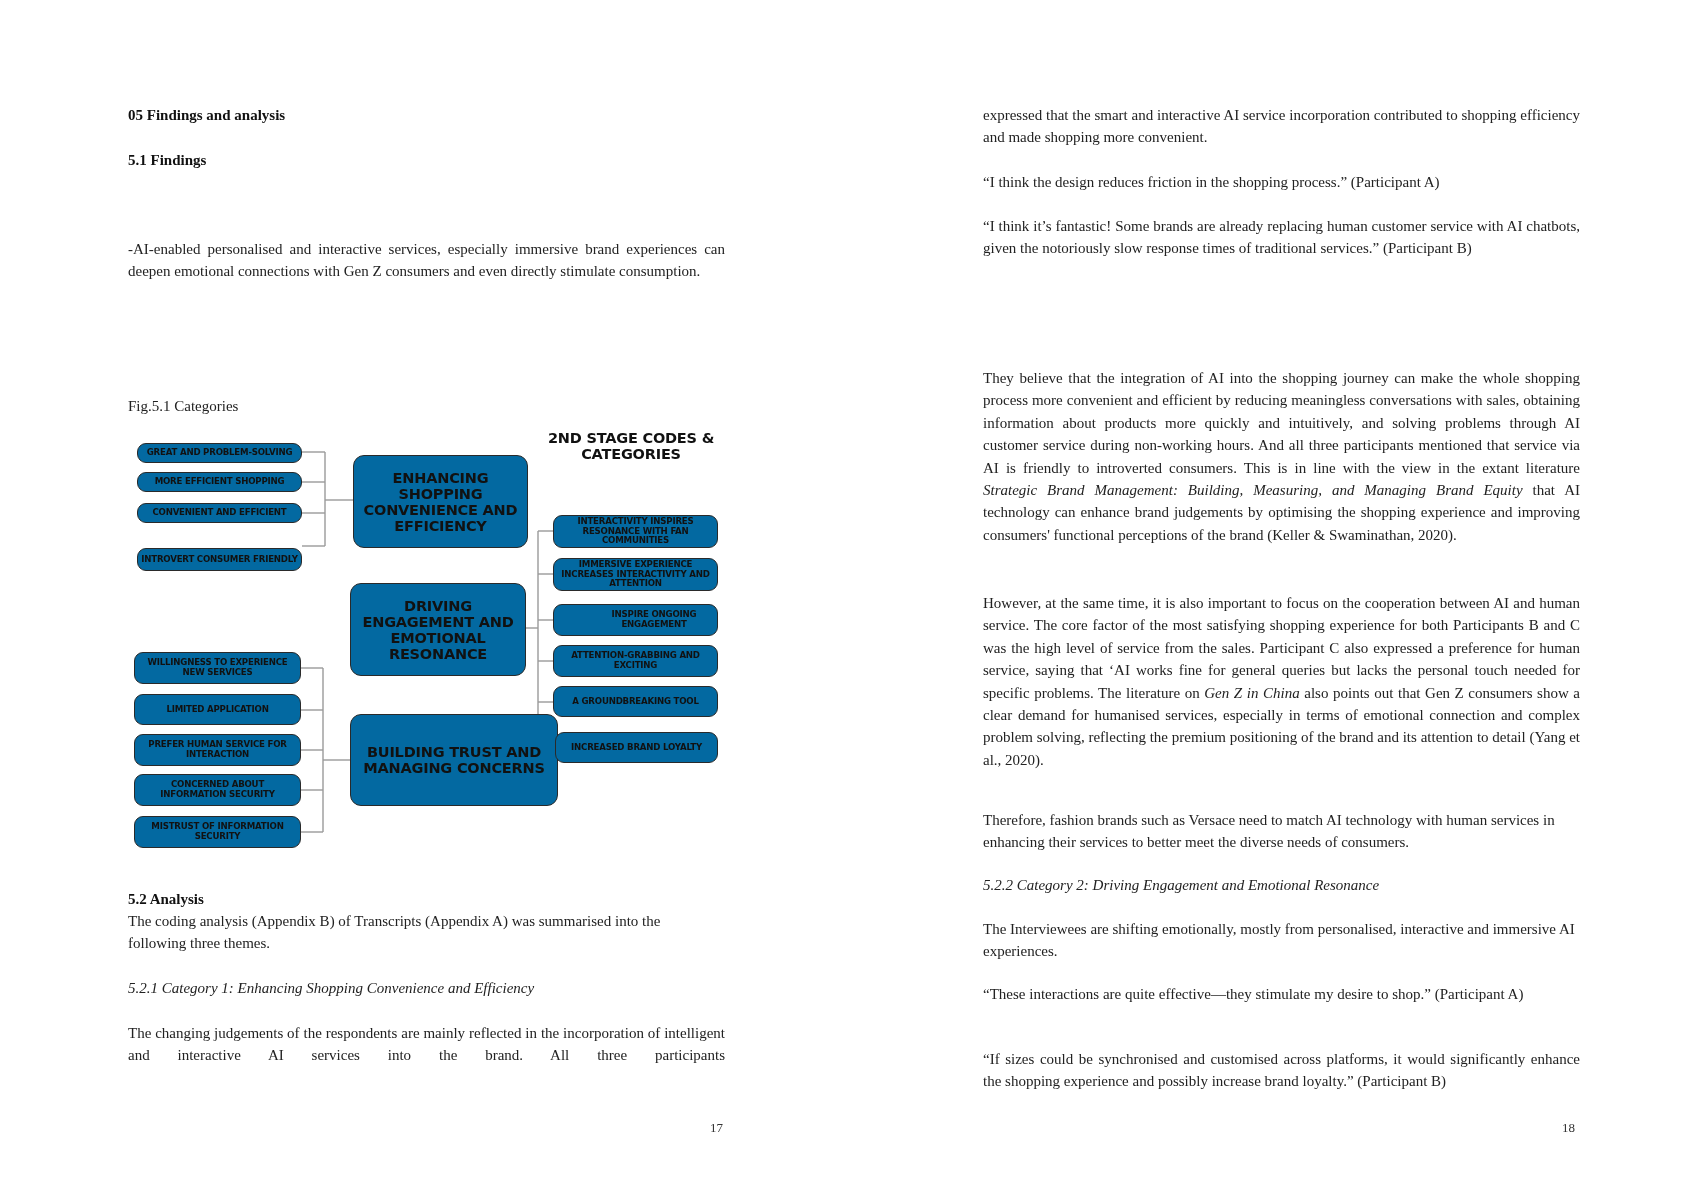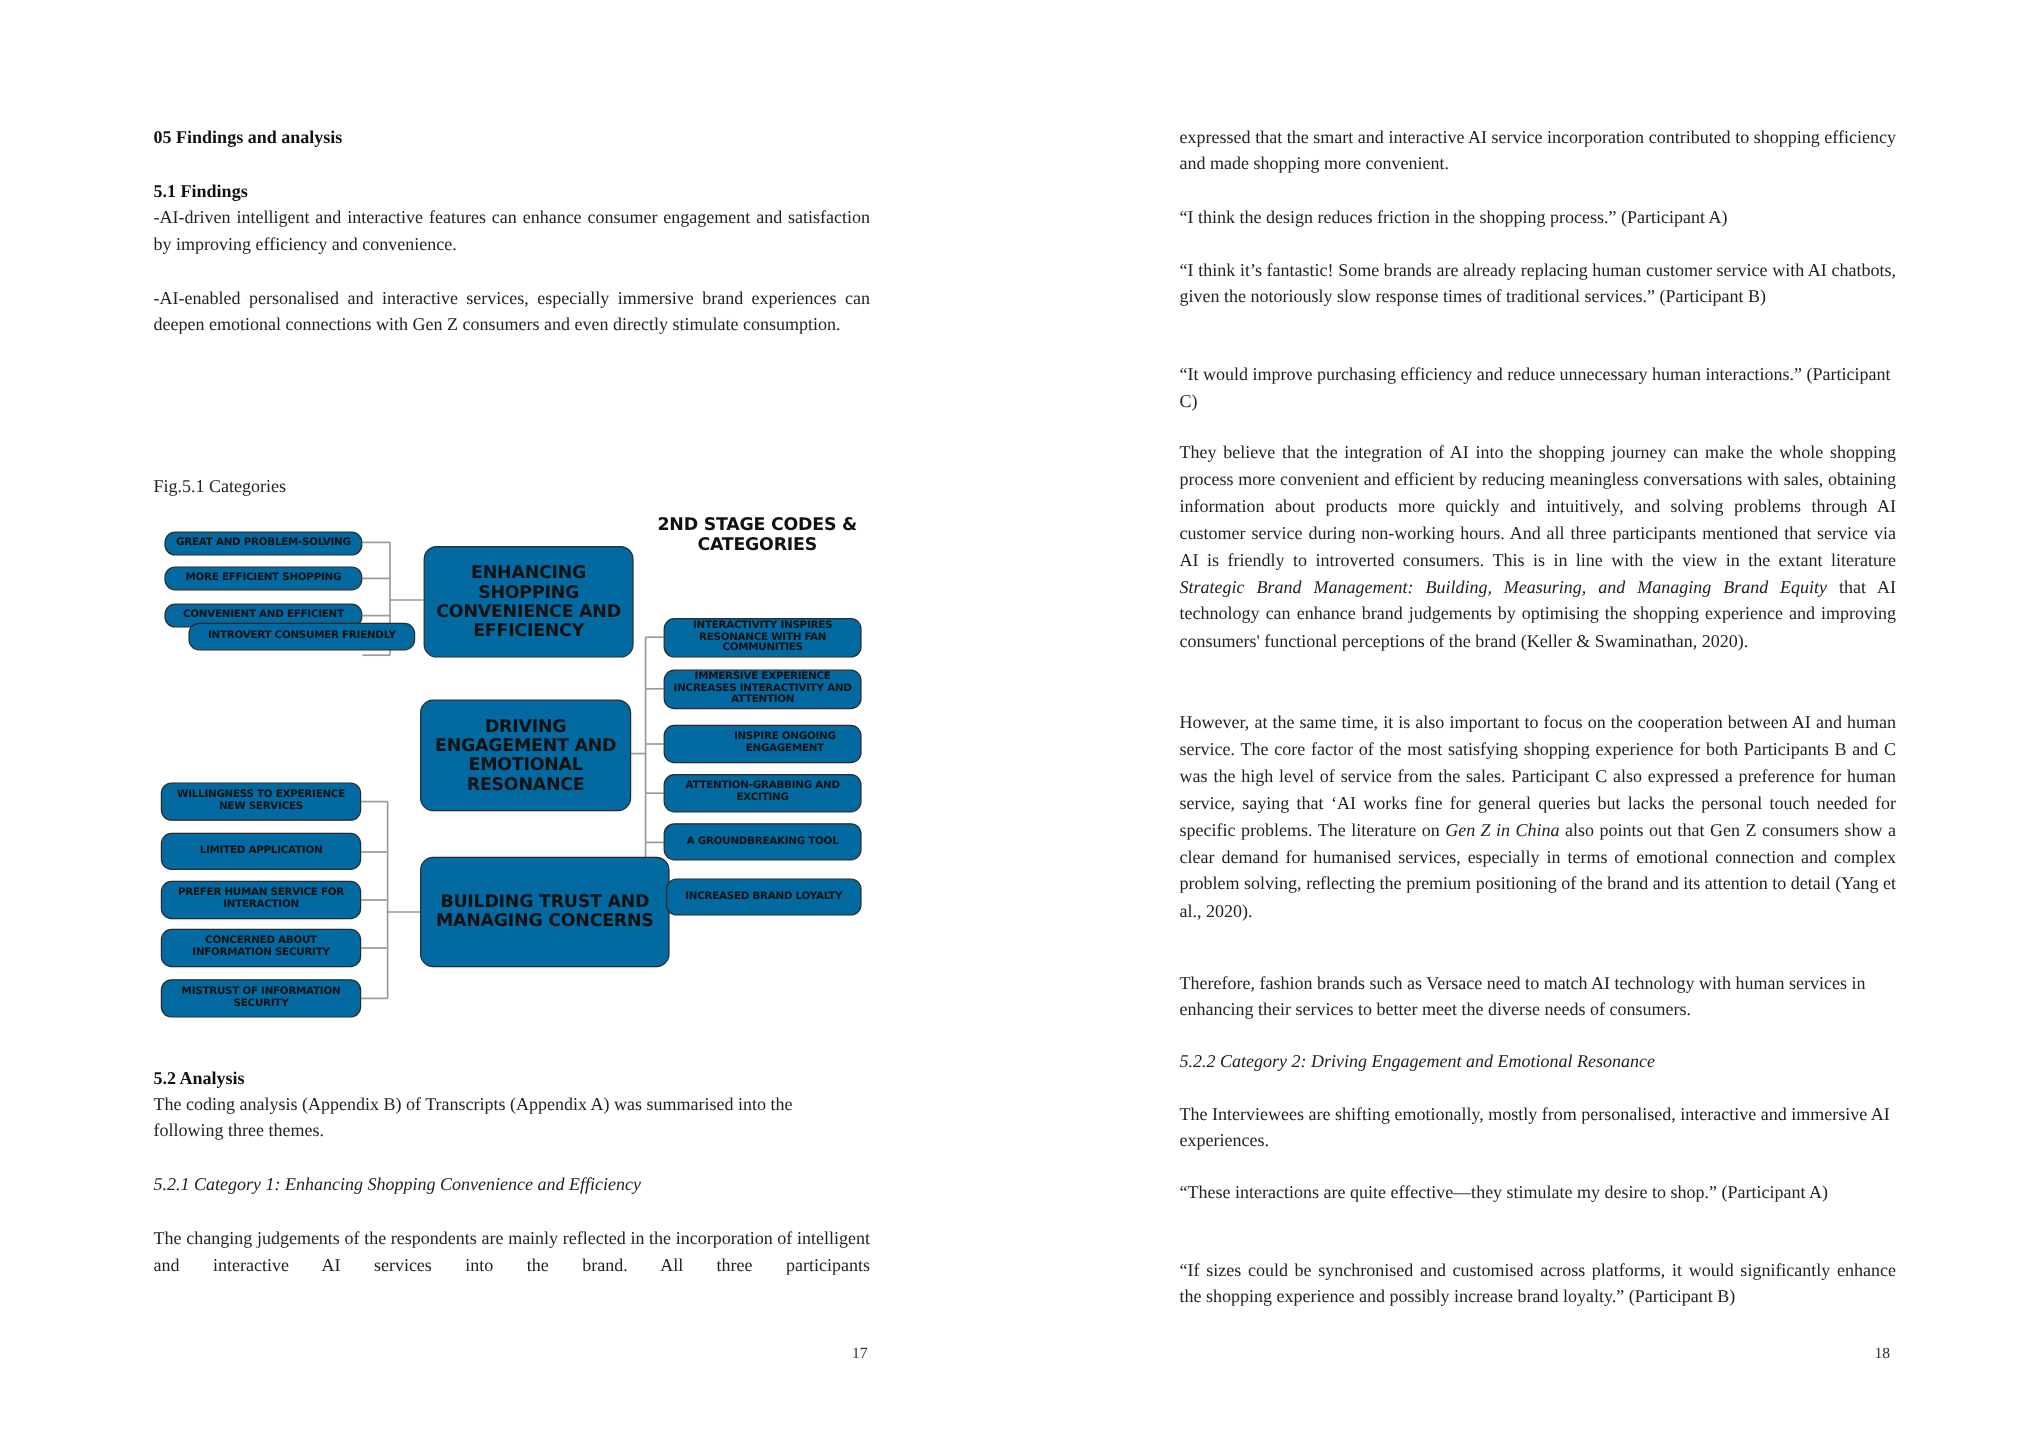--- a/index.html
+++ b/index.html
@@ -20,21 +20,20 @@
   .hdr2 { position:absolute; left:540px; width:182px; top:430px; text-align:center; font-family:"DejaVu Sans", sans-serif; font-weight:bold; font-size:14.5px; line-height:16px; color:#111; letter-spacing:-0.2px; }
   svg.lines { position:absolute; left:0; top:0; }
   .ital-em { font-style:italic; }
 </style>
 </head>
 <body>
 
 <div class="page left">
   <div class="tx h" style="left:128px; top:104px;">05 Findings and analysis</div>
   <div class="tx h" style="left:128px; top:149px;">5.1 Findings</div>
-  <div class="tx just" style="left:128px; top:171px; width:597px;">-AI-driven intelligent and interactive features can enhance consumer engagement and satisfaction by improving efficiency and convenience.</div>
   <div class="tx just" style="left:128px; top:238px; width:597px;">-AI-enabled personalised and interactive services, especially immersive brand experiences can deepen emotional connections with Gen Z consumers and even directly stimulate consumption.</div>
   <div class="tx" style="left:128px; top:395px;">Fig.5.1 Categories</div>
 
   <div class="dg">
     <svg class="lines" width="846" height="1200">
       <g stroke="#9a9a9a" stroke-width="1.4" fill="none">
 
         <line x1="302" y1="452" x2="325" y2="452"></line>
         <line x1="302" y1="482" x2="325" y2="482"></line>
         <line x1="302" y1="513" x2="325" y2="513"></line>
@@ -57,21 +56,21 @@
         <line x1="301" y1="790" x2="323" y2="790"></line>
         <line x1="301" y1="832" x2="323" y2="832"></line>
         <line x1="323" y1="668" x2="323" y2="832"></line>
         <line x1="323" y1="760" x2="350" y2="760"></line>
       </g>
     </svg>
 
     <div class="box code" style="left:137px; top:443px; width:165px; height:20px;">GREAT AND PROBLEM-SOLVING</div>
     <div class="box code" style="left:137px; top:472px; width:165px; height:20px;">MORE EFFICIENT SHOPPING</div>
     <div class="box code" style="left:137px; top:503px; width:165px; height:20px;">CONVENIENT AND EFFICIENT</div>
-    <div class="box code" style="left:137px; top:519px; width:189px; height:23px;margin-left:20px;">INTROVERT CONSUMER FRIENDLY</div>
+    <div class="box code" style="left:137px; top:548px; width:165px; height:23px;">INTROVERT CONSUMER FRIENDLY</div>
 
     <div class="box cat" style="left:353px; top:455px; width:175px; height:93px;">ENHANCING SHOPPING CONVENIENCE AND EFFICIENCY</div>
     <div class="box cat" style="left:350px; top:583px; width:176px; height:93px;">DRIVING ENGAGEMENT AND EMOTIONAL RESONANCE</div>
     <div class="box cat" style="left:350px; top:714px; width:208px; height:92px;">BUILDING TRUST AND MANAGING CONCERNS</div>
 
     <div class="hdr2">2ND STAGE CODES &amp; CATEGORIES</div>
 
     <div class="box code" style="left:553px; top:515px; width:165px; height:33px;">INTERACTIVITY INSPIRES RESONANCE WITH FAN COMMUNITIES</div>
     <div class="box code" style="left:553px; top:558px; width:165px; height:33px;">IMMERSIVE EXPERIENCE INCREASES INTERACTIVITY AND ATTENTION</div>
     <div class="box code" style="left:553px; top:604px; width:165px; height:32px;padding-left:40px;">INSPIRE ONGOING ENGAGEMENT</div>
@@ -90,21 +89,20 @@
   <div class="tx" style="left:128px; top:910px; width:590px;">The coding analysis (Appendix B) of Transcripts (Appendix A) was summarised into the following three themes.</div>
   <div class="tx it" style="left:128px; top:977px;">5.2.1 Category 1: Enhancing Shopping Convenience and Efficiency</div>
   <div class="tx" style="left:128px; top:1022px; width:597px; text-align:justify; text-align-last:justify;">The changing judgements of the respondents are mainly reflected in the incorporation of intelligent and interactive AI services into the brand. All three participants</div>
   <div class="pnum" style="left:710px; top:1120px;">17</div>
 </div>
 
 <div class="page right">
   <div class="tx just" style="left:137px; top:104px; width:597px;">expressed that the smart and interactive AI service incorporation contributed to shopping efficiency and made shopping more convenient.</div>
   <div class="tx" style="left:137px; top:171px; width:597px;">“I think the design reduces friction in the shopping process.” (Participant A)</div>
   <div class="tx just" style="left:137px; top:215px; width:597px;">“I think it’s fantastic! Some brands are already replacing human customer service with AI chatbots, given the notoriously slow response times of traditional services.” (Participant B)</div>
-  <div class="tx" style="left:137px; top:302px; width:597px;">“It would improve purchasing efficiency and reduce unnecessary human interactions.” (Participant C)</div>
   <div class="tx just" style="left:137px; top:367px; width:597px;"><span>They believe that the integration of AI into the shopping journey can make the whole shopping process more convenient and efficient by reducing meaningless conversations with sales, obtaining information about products more quickly and intuitively, and solving problems through AI customer service during non-working hours. And all three participants mentioned that service via AI is friendly to introverted consumers. This is in line with the view in the extant literature </span><span class="ital-em">Strategic Brand Management: Building, Measuring, and Managing Brand Equity</span><span> that AI technology can enhance brand judgements by optimising the shopping experience and improving consumers' functional perceptions of the brand (Keller &amp; Swaminathan, 2020).</span></div>
   <div class="tx just" style="left:137px; top:592px; width:597px;"><span>However, at the same time, it is also important to focus on the cooperation between AI and human service. The core factor of the most satisfying shopping experience for both Participants B and C was the high level of service from the sales. Participant C also expressed a preference for human service, saying that ‘AI works fine for general queries but lacks the personal touch needed for specific problems. The literature on </span><span class="ital-em">Gen Z in China</span><span> also points out that Gen Z consumers show a clear demand for humanised services, especially in terms of emotional connection and complex problem solving, reflecting the premium positioning of the brand and its attention to detail (Yang et al., 2020).</span></div>
   <div class="tx" style="left:137px; top:809px; width:597px;">Therefore, fashion brands such as Versace need to match AI technology with human services in enhancing their services to better meet the diverse needs of consumers.</div>
   <div class="tx it" style="left:137px; top:874px;">5.2.2 Category 2: Driving Engagement and Emotional Resonance</div>
   <div class="tx" style="left:137px; top:918px; width:597px;">The Interviewees are shifting emotionally, mostly from personalised, interactive and immersive AI experiences.</div>
   <div class="tx just" style="left:137px; top:983px; width:597px;">“These interactions are quite effective—they stimulate my desire to shop.” (Participant A)</div>
   <div class="tx just" style="left:137px; top:1048px; width:597px;">“If sizes could be synchronised and customised across platforms, it would significantly enhance the shopping experience and possibly increase brand loyalty.” (Participant B)</div>
   <div class="pnum" style="left:716px; top:1120px;">18</div>
 </div>
 

